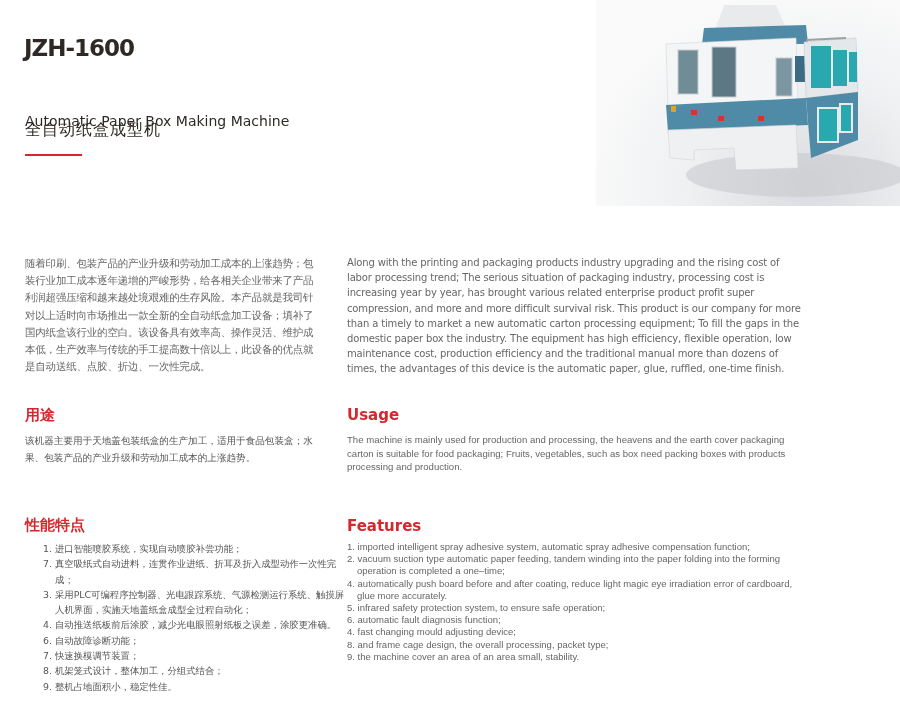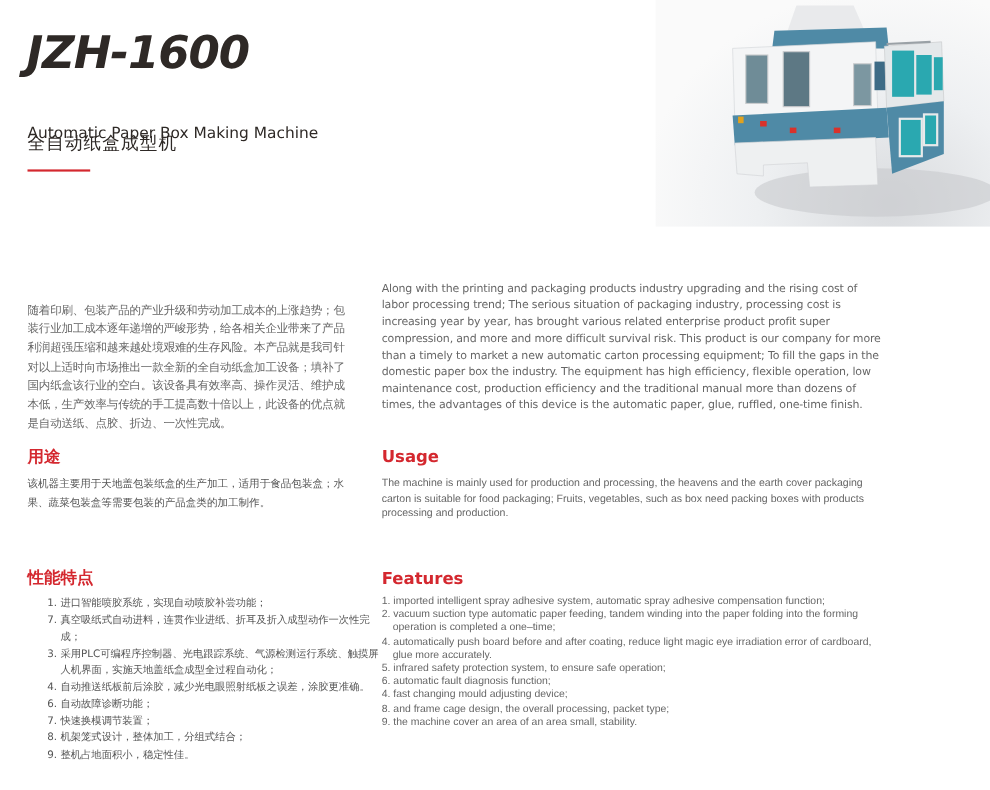--- a/index.html
+++ b/index.html
@@ -2,21 +2,21 @@
 <html><head>
   <meta charset="utf-8">
   <style>
     * { margin: 0; padding: 0; box-sizing: border-box; }
     html, body { width: 900px; height: 718px; background: #ffffff; overflow: hidden; }
     body { position: relative; font-family: "Liberation Sans", "DejaVu Sans", sans-serif; color: #555; }
 
     .model-title {
       position: absolute; left: 24px; top: 28px;
       font-family: "DejaVu Sans", sans-serif; font-weight: bold;
-      font-size: 41px; letter-spacing: -1px; color: #2e2926; line-height: 40px; font-style: italic;
+      font-size: 23px; letter-spacing: -1px; color: #2e2926; line-height: 40px;
     }
     .model-subtitle-cn {
       position: absolute; left: 25px; top: 70px;
       font-family: "DejaVu Sans", sans-serif;
       font-size: 16px; color: #2e2926; line-height: 24px; letter-spacing: 1px; margin-top: 48px;
     }
     .model-subtitle-en {
       position: absolute; left: 25px; top: 111px;
       font-family: "DejaVu Sans", sans-serif;
       font-size: 14px; color: #2e2926; line-height: 20px;
@@ -27,21 +27,21 @@
 
     .product-photo {
       position: absolute; left: 596px; top: 0; width: 304px; height: 206px;
       background: radial-gradient(ellipse at 70% 90%, #d9dbde 0%, #eef0f2 40%, #fafafa 75%);
       overflow: hidden;
     }
 
     .cn-para {
       position: absolute; left: 25px; top: 255px; width: 296px;
       font-family: "DejaVu Sans", sans-serif;
-      font-size: 10.5px; line-height: 17.2px; color: #666; letter-spacing: -0.2px; margin-top: 19px;
+      font-size: 10.5px; line-height: 17.2px; color: #666; letter-spacing: -0.2px;
     }
     .en-para {
       position: absolute; left: 347px; top: 255px; width: 460px;
       font-family: "DejaVu Sans", sans-serif;
       font-size: 10px; line-height: 15.2px; color: #666; letter-spacing: -0.15px;
     }
 
     .sec-title-cn {
       position: absolute; left: 25px;
       font-family: "DejaVu Sans", sans-serif;
@@ -120,21 +120,21 @@
     <rect x="222" y="108" width="20" height="34" fill="#2aa8b0" stroke="#e8eaeb" stroke-width="2"></rect>
     <rect x="244" y="104" width="12" height="28" fill="#2aa8b0" stroke="#e8eaeb" stroke-width="2"></rect>
   </svg>
 </div>
 
 <p class="cn-para">随着印刷、包装产品的产业升级和劳动加工成本的上涨趋势；包装行业加工成本逐年递增的严峻形势，给各相关企业带来了产品利润超强压缩和越来越处境艰难的生存风险。本产品就是我司针对以上适时向市场推出一款全新的全自动纸盒加工设备；填补了国内纸盒该行业的空白。该设备具有效率高、操作灵活、维护成本低，生产效率与传统的手工提高数十倍以上，此设备的优点就是自动送纸、点胶、折边、一次性完成。</p>
 <p class="en-para">Along with the printing and packaging products industry upgrading and the rising cost of labor processing trend; The serious situation of packaging industry, processing cost is increasing year by year, has brought various related enterprise product profit super compression, and more and more difficult survival risk. This product is our company for more than a timely to market a new automatic carton processing equipment; To fill the gaps in the domestic paper box the industry. The equipment has high efficiency, flexible operation, low maintenance cost, production efficiency and the traditional manual more than dozens of  times, the advantages of  this device is the automatic paper, glue, ruffled, one-time finish.</p>
 
 <h2 class="sec-title-cn" style="top:405px;text-align:right;">用途</h2>
 <h2 class="sec-title-en" style="top:405px;">Usage</h2>
-<p class="usage-cn">该机器主要用于天地盖包装纸盒的生产加工，适用于食品包装盒；水果、蔬菜包装盒等需要包装的产品盒类的加工制作。</p>
+<p class="usage-cn">该机器主要用于天地盖包装纸盒的生产加工，适用于食品包装盒；水果、包装产品的产业升级和劳动加工成本的上涨趋势。</p>
 <p class="usage-en">The machine is mainly used for production and processing, the heavens and the earth cover  packaging carton is suitable for food packaging; Fruits, vegetables, such as box need packing boxes with  products processing and production.</p>
 
 <h2 class="sec-title-cn" style="top:515px;">性能特点</h2>
 <h2 class="sec-title-en" style="top:516px;">Features</h2>
 
 <ol class="features-cn">
   <li>1. 进口智能喷胶系统，实现自动喷胶补尝功能；</li>
   <li>7. 真空吸纸式自动进料，连贯作业进纸、折耳及折入成型动作一次性完成；</li>
   <li>3. 采用PLC可编程序控制器、光电跟踪系统、气源检测运行系统、触摸屏人机界面，实施天地盖纸盒成型全过程自动化；</li>
   <li>4. 自动推送纸板前后涂胶，减少光电眼照射纸板之误差，涂胶更准确。</li>

